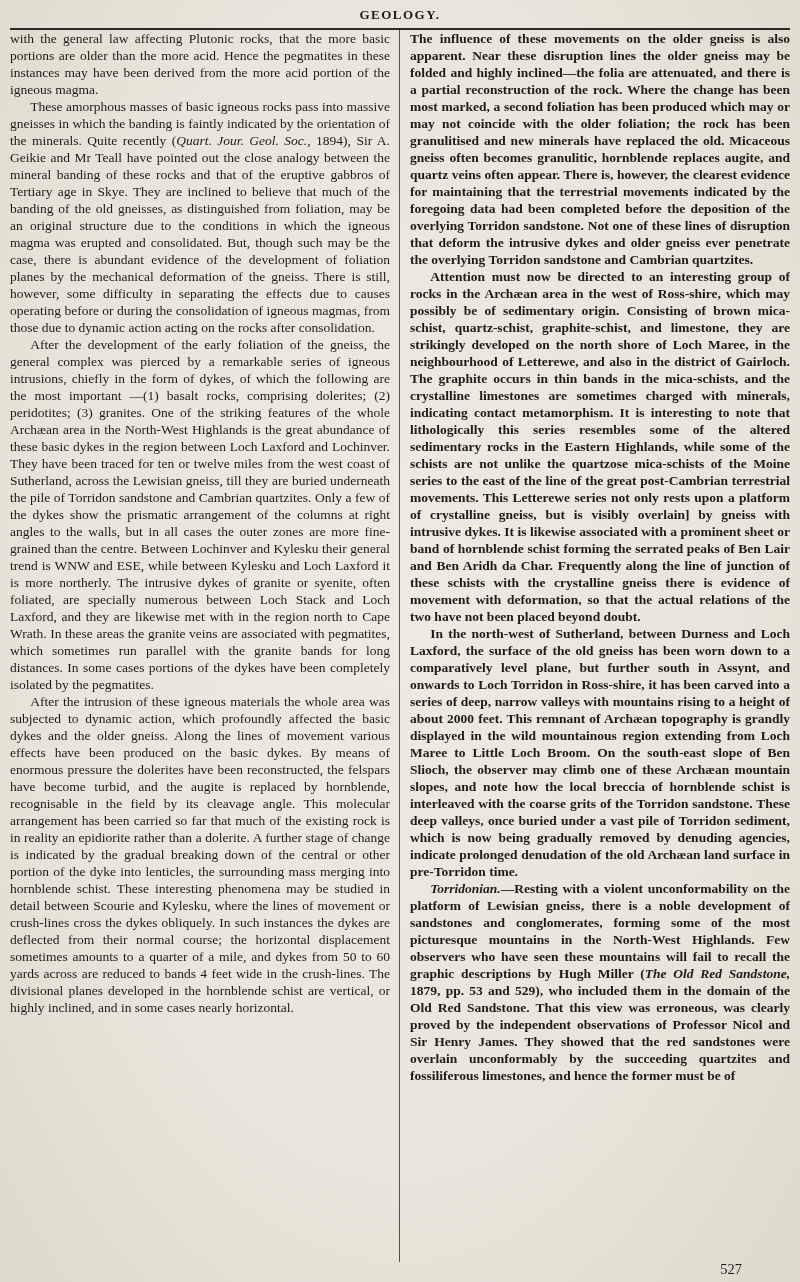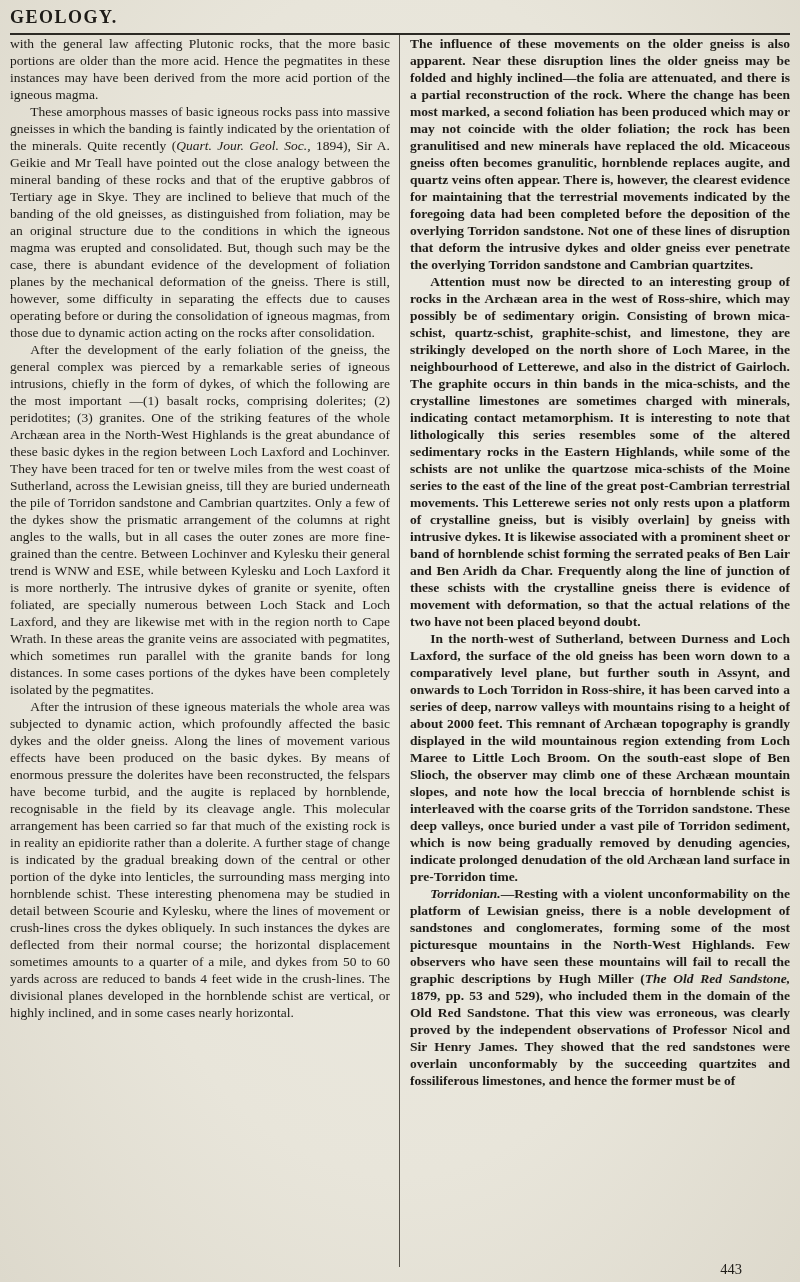--- a/index.html
+++ b/index.html
@@ -11,23 +11,23 @@
   }
   .page {
     width: 800px;
     height: 1282px;
     position: relative;
     overflow: hidden;
     padding: 6px 10px 0 10px;
     background: radial-gradient(ellipse at 50% 45%, #edebe2 0%, #e8e5da 60%, #ddd9cc 100%);
   }
   .header {
-    text-align: left;
+    text-align: center;
     font-weight: bold;
-    font-size: 18px;
+    font-size: 13px;
     letter-spacing: 1.5px;
     padding-top: 1px;
   }
   .header-rule {
     border: 0;
     border-top: 2px solid #2c2a24;
     margin-top: 5px;
   }
   .columns {
     display: flex;
@@ -69,15 +69,15 @@
         <p><span>After the intrusion of these igneous materials the whole area was subjected to dynamic action, which profoundly affected the basic dykes and the older gneiss. Along the lines of movement various effects have been produced on the basic dykes. By means of enormous pressure the dolerites have been reconstructed, the felspars have become turbid, and the augite is replaced by hornblende, recognisable in the field by its cleavage angle. This molecular arrangement has been carried so far that much of the existing rock is in reality an epidiorite rather than a dolerite. A further stage of change is indicated by the gradual breaking down of the central or other portion of the dyke into lenticles, the surrounding mass merging into hornblende schist. These interesting phenomena may be studied in detail between Scourie and Kylesku, where the lines of movement or crush-lines cross the dykes obliquely. In such instances the dykes are deflected from their normal course; the horizontal displacement sometimes amounts to a quarter of a mile, and dykes from 50 to 60 yards across are reduced to bands 4 feet wide in the crush-lines. The divisional planes developed in the hornblende schist are vertical, or highly inclined, and in some cases nearly horizontal.</span></p>
       </div>
     <div class="col col-right">
         <p class="no-indent"><span>The influence of these movements on the older gneiss is also apparent. Near these disruption lines the older gneiss may be folded and highly inclined—the folia are attenuated, and there is a partial reconstruction of the rock. Where the change has been most marked, a second foliation has been produced which may or may not coincide with the older foliation; the rock has been granulitised and new minerals have replaced the old. Micaceous gneiss often becomes granulitic, hornblende replaces augite, and quartz veins often appear. There is, however, the clearest evidence for maintaining that the terrestrial movements indicated by the foregoing data had been completed before the deposition of the overlying Torridon sandstone. Not one of these lines of disruption that deform the intrusive dykes and older gneiss ever penetrate the overlying Torridon sandstone and Cambrian quartzites.</span></p>
         <p><span>Attention must now be directed to an interesting group of rocks in the Archæan area in the west of Ross-shire, which may possibly be of sedimentary origin. Consisting of brown mica-schist, quartz-schist, graphite-schist, and limestone, they are strikingly developed on the north shore of Loch Maree, in the neighbourhood of Letterewe, and also in the district of Gairloch. The graphite occurs in thin bands in the mica-schists, and the crystalline limestones are sometimes charged with minerals, indicating contact metamorphism. It is interesting to note that lithologically this series resembles some of the altered sedimentary rocks in the Eastern Highlands, while some of the schists are not unlike the quartzose mica-schists of the Moine series to the east of the line of the great post-Cambrian terrestrial movements. This Letterewe series not only rests upon a platform of crystalline gneiss, but is visibly overlain] by gneiss with intrusive dykes. It is likewise associated with a prominent sheet or band of hornblende schist forming the serrated peaks of Ben Lair and Ben Aridh da Char. Frequently along the line of junction of these schists with the crystalline gneiss there is evidence of movement with deformation, so that the actual relations of the two have not been placed beyond doubt.</span></p>
         <p><span>In the north-west of Sutherland, between Durness and Loch Laxford, the surface of the old gneiss has been worn down to a comparatively level plane, but further south in Assynt, and onwards to Loch Torridon in Ross-shire, it has been carved into a series of deep, narrow valleys with mountains rising to a height of about 2000 feet. This remnant of Archæan topography is grandly displayed in the wild mountainous region extending from Loch Maree to Little Loch Broom. On the south-east slope of Ben Slioch, the observer may climb one of these Archæan mountain slopes, and note how the local breccia of hornblende schist is interleaved with the coarse grits of the Torridon sandstone. These deep valleys, once buried under a vast pile of Torridon sediment, which is now being gradually removed by denuding agencies, indicate prolonged denudation of the old Archæan land surface in pre-Torridon time.</span></p>
         <p><i>Torridonian.</i><span>—Resting with a violent unconformability on the platform of Lewisian gneiss, there is a noble development of sandstones and conglomerates, forming some of the most picturesque mountains in the North-West Highlands. Few observers who have seen these mountains will fail to recall the graphic descriptions by Hugh Miller (</span><i>The Old Red Sandstone,</i><span> 1879, pp. 53 and 529), who included them in the domain of the Old Red Sandstone. That this view was erroneous, was clearly proved by the independent observations of Professor Nicol and Sir Henry James. They showed that the red sandstones were overlain unconformably by the succeeding quartzites and fossiliferous limestones, and hence the former must be of</span></p>
       </div>
   </div>
 
-  <div class="page-number">443</div>
+  <div class="page-number">527</div>
 
 </div>
 
 </body></html>

